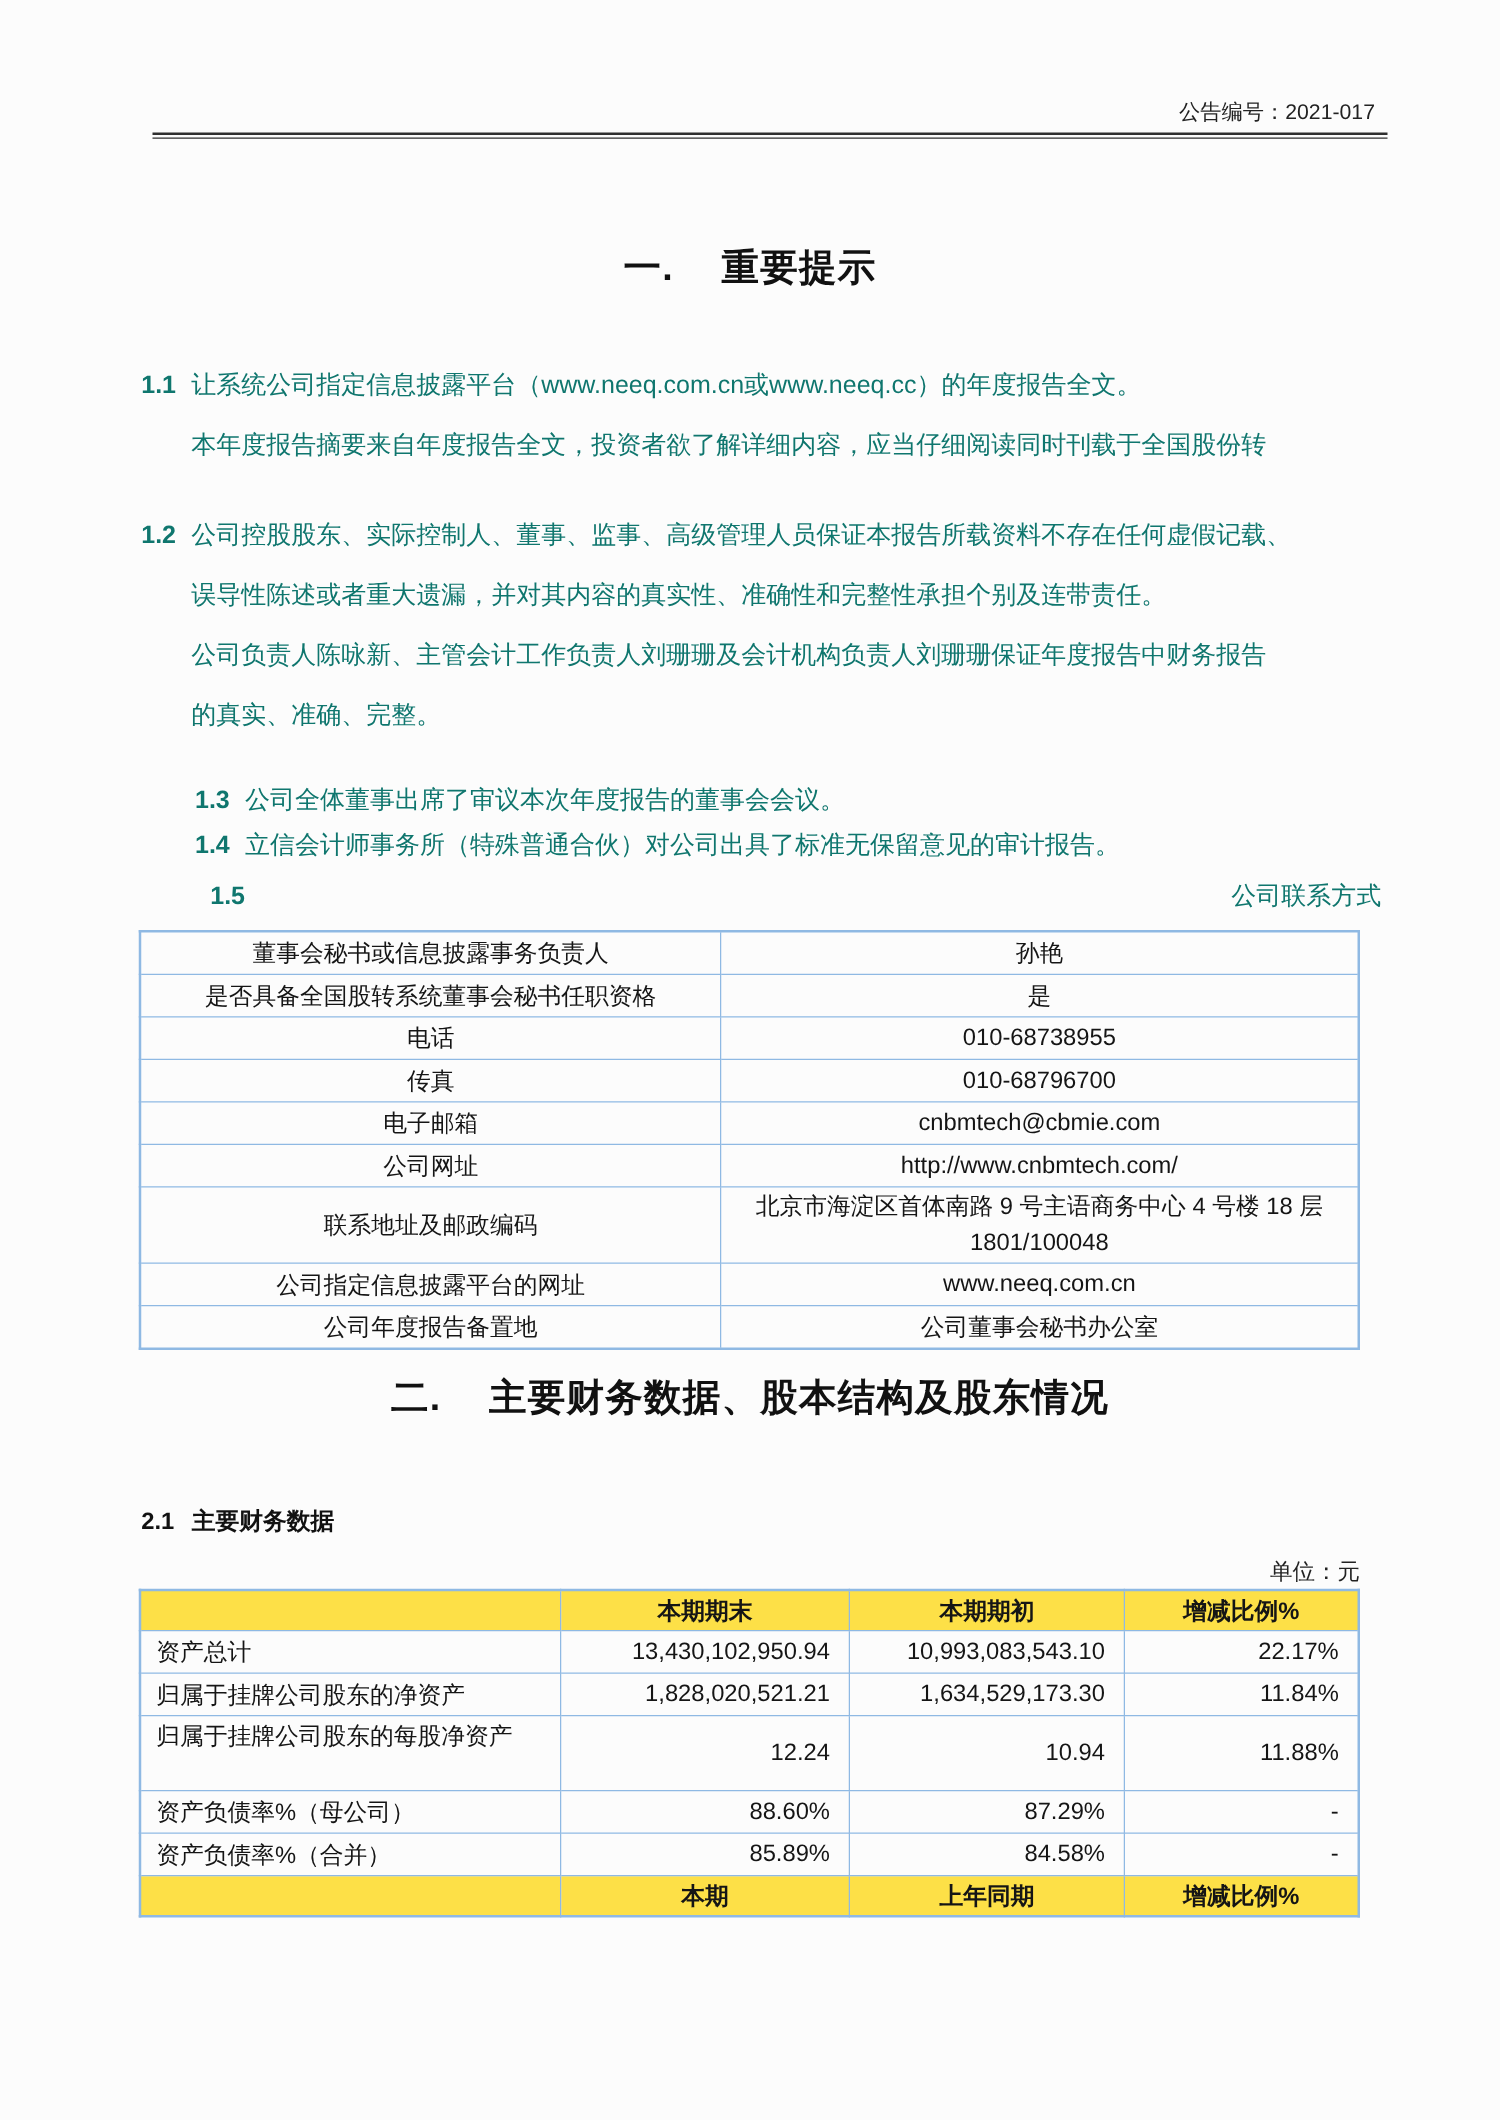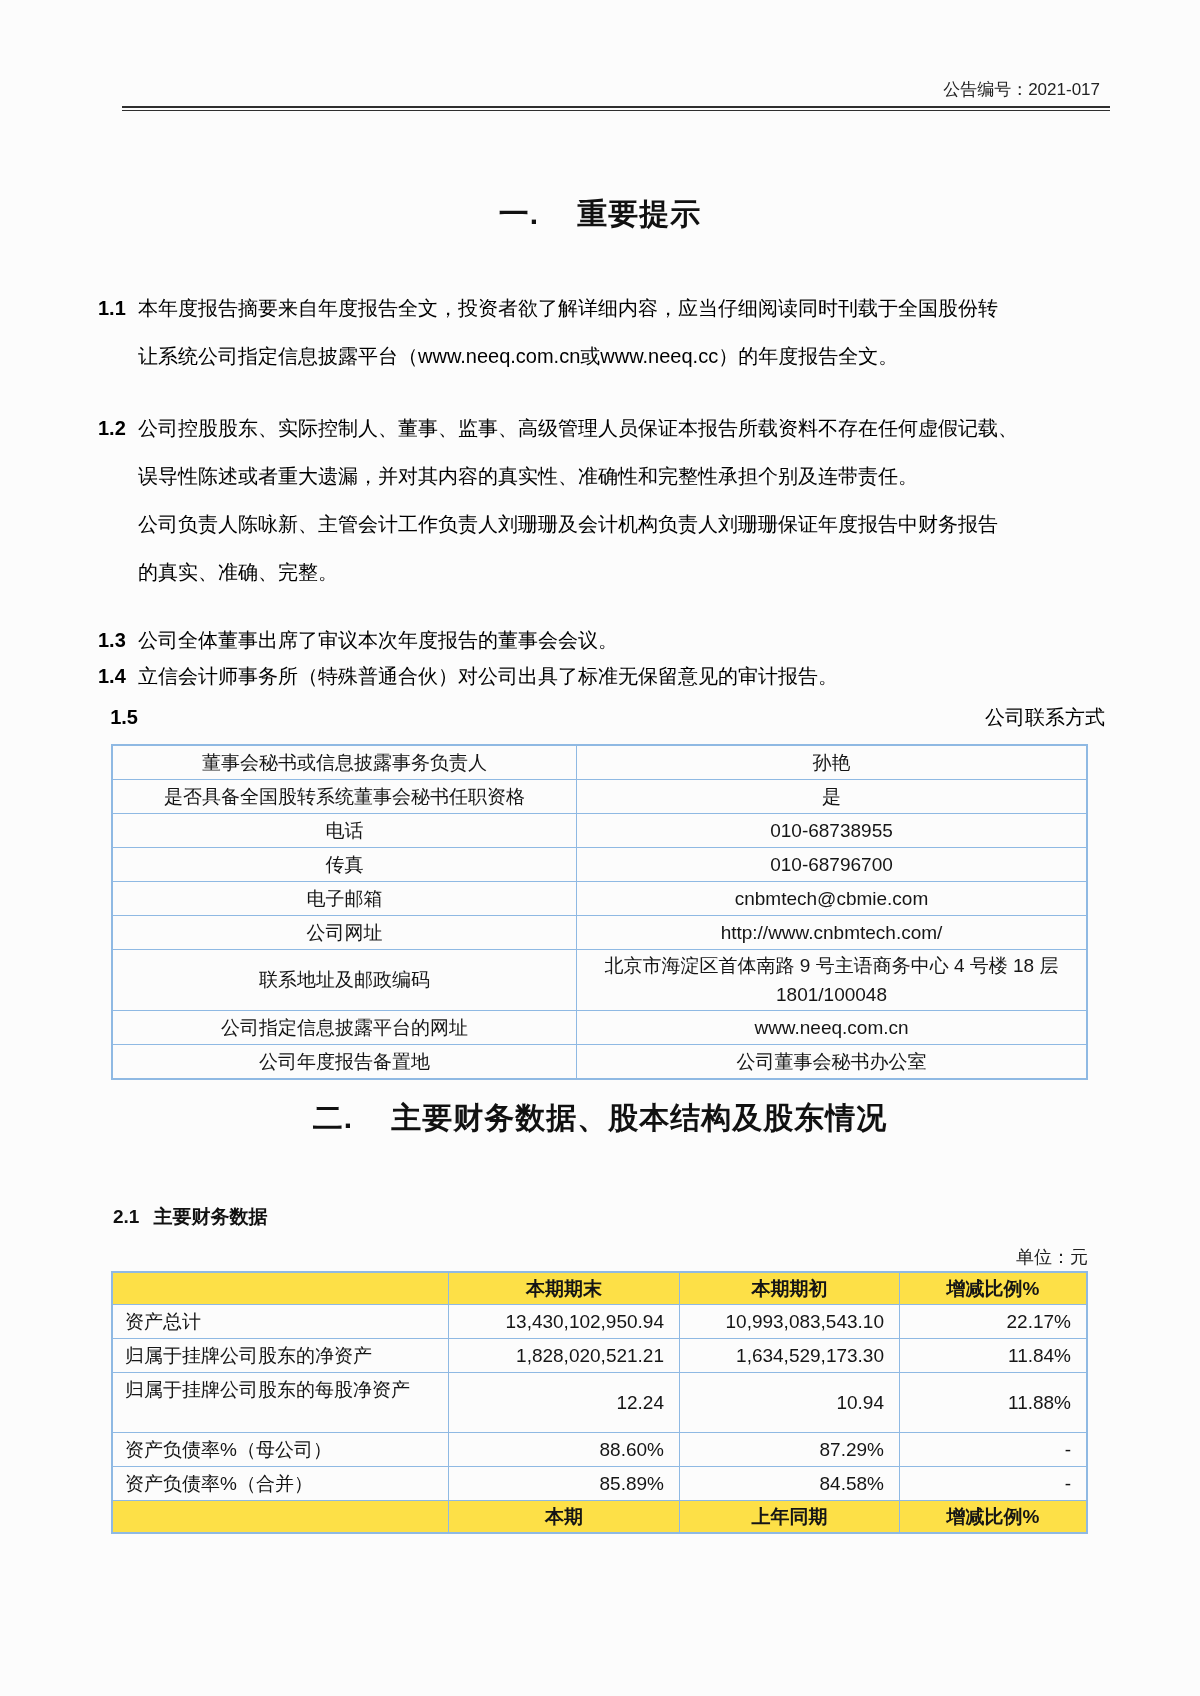--- a/index.html
+++ b/index.html
@@ -20,25 +20,25 @@
         border-top:2px solid #2f2f2f;border-bottom:1px solid #2f2f2f;}
 
   
   .sec-head{left:100px;right:100px;text-align:center;
             font-size:30px;font-weight:bold;color:#111;letter-spacing:1px;}
   .sec-head .sec-num{margin-right:38px;}
   .sec1{top:194px;text-align:center;}
   .sec2{top:1098px;}
 
   
-  .para{left:98px;right:95px;display:flex;font-size:20px;color:#000000;}
+  .para{left:113px;right:95px;display:flex;font-size:20px;color:#0f766e;}
   .pnum{flex:none;width:40px;font-weight:bold;font-family:"Liberation Sans",sans-serif;}
   .ptext{flex:1;}
   .dbl .pnum,.dbl .pline{line-height:48px;}
-  .single{line-height:26px;}
+  .single{line-height:26px;margin-left:43px;}
   .single .pnum{line-height:26px;}
   .p11{top:284px;}
   .p12{top:404px;}
   .p13{top:627px;}
   .p14{top:663px;}
   .p15{top:704px;text-align:right;}
 
   
   table{border-collapse:collapse;table-layout:fixed;}
   td{border:1.5px solid #8fb9e3;font-size:19px;padding:0 12px;
@@ -75,22 +75,22 @@
   <div class="abs notice">公告编号：2021-017</div>
   <div class="abs rule"></div>
 
   <div class="abs sec-head sec1">
     <span class="sec-num">一.</span><span>重要提示</span>
   </div>
 
   <div class="abs para dbl p11">
     <span class="pnum">1.1</span>
     <div class="ptext">
+      <div class="pline">让系统公司指定信息披露平台（www.neeq.com.cn或www.neeq.cc）的年度报告全文。</div>
       <div class="pline">本年度报告摘要来自年度报告全文，投资者欲了解详细内容，应当仔细阅读同时刊载于全国股份转</div>
-      <div class="pline">让系统公司指定信息披露平台（www.neeq.com.cn或www.neeq.cc）的年度报告全文。</div>
     </div>
   </div>
 
   <div class="abs para dbl p12">
     <span class="pnum">1.2</span>
     <div class="ptext">
       <div class="pline">公司控股股东、实际控制人、董事、监事、高级管理人员保证本报告所载资料不存在任何虚假记载、</div>
       <div class="pline">误导性陈述或者重大遗漏，并对其内容的真实性、准确性和完整性承担个别及连带责任。</div>
       <div class="pline">公司负责人陈咏新、主管会计工作负责人刘珊珊及会计机构负责人刘珊珊保证年度报告中财务报告</div>
       <div class="pline">的真实、准确、完整。</div>

